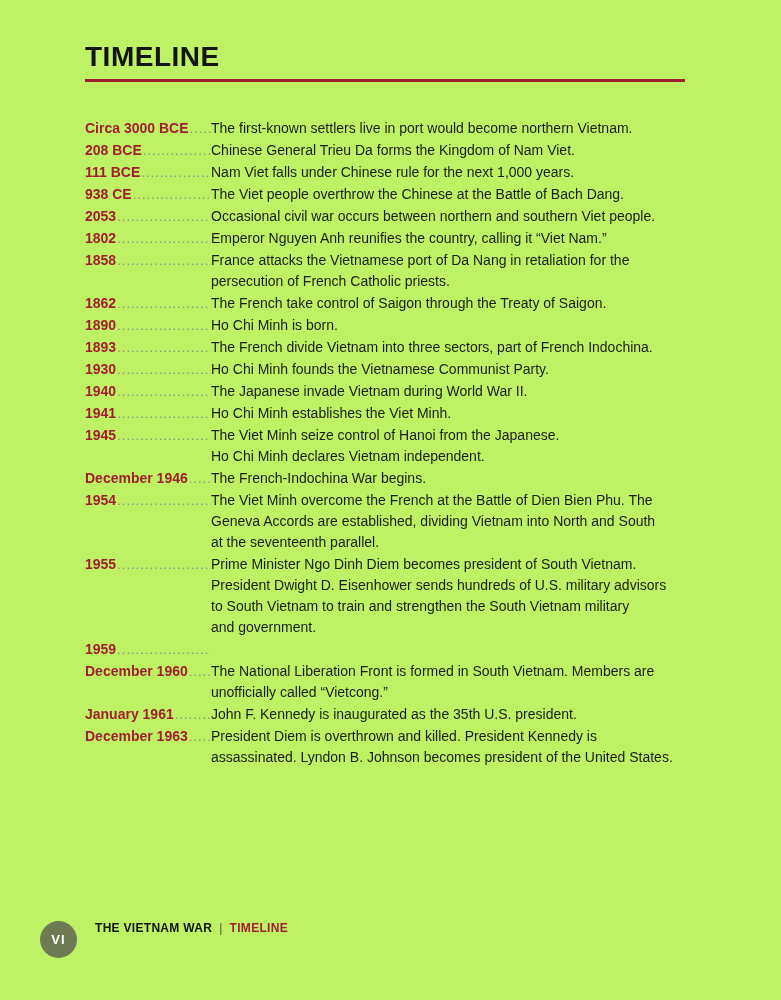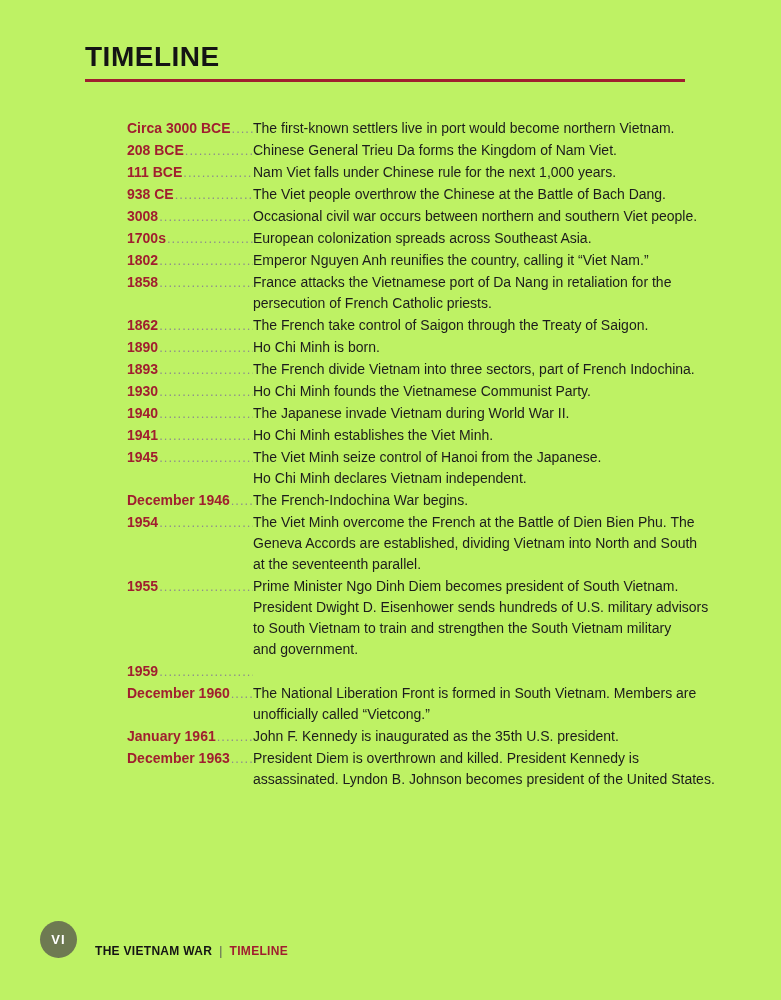--- a/index.html
+++ b/index.html
@@ -42,21 +42,20 @@
     align-items:flex-start;
     font-size:14px;
     line-height:21px;
     margin-bottom:1px;
   }
   .date-cell{
     flex:0 0 126px;
     display:flex;
     align-items:baseline;
     min-width:0;
-    margin-left:42px;
   }
   .date{
     color:var(--accent);
     font-weight:bold;
     white-space:nowrap;
   }
   .leader{
     flex:1;
     overflow:hidden;
     white-space:nowrap;
@@ -69,21 +68,21 @@
     letter-spacing:1px;
   }
   .text{
     flex:1;
     white-space:pre-line;
     color:var(--ink);
   }
   .footer{
     margin-top:auto;
     display:flex;
-    align-items:flex-end;
+    align-items:flex-start;
     gap:18px;
     padding-top:30px;
   }
   .page-badge{
     width:37px;
     height:37px;
     border-radius:50%;
     background:var(--olive);
     color:#ffffff;
     display:flex;
@@ -141,33 +140,26 @@
   <div class="entry">
     <div class="date-cell">
       <span class="date">938 CE</span>
       <span class="leader"></span>
     </div>
     <div class="text">The Viet people overthrow the Chinese at the Battle of Bach Dang.</div>
   </div>
 
   <div class="entry">
     <div class="date-cell">
-      <span class="date">3008</span>
+      <span class="date">2053</span>
       <span class="leader"></span>
     </div>
     <div class="text">Occasional civil war occurs between northern and southern Viet people.</div>
   </div>
 
-  <div class="entry">
-    <div class="date-cell">
-      <span class="date">1700s</span>
-      <span class="leader"></span>
-    </div>
-    <div class="text">European colonization spreads across Southeast Asia.</div>
-  </div>
 
   <div class="entry">
     <div class="date-cell">
       <span class="date">1802</span>
       <span class="leader"></span>
     </div>
     <div class="text">Emperor Nguyen Anh reunifies the country, calling it “Viet Nam.”</div>
   </div>
 
   <div class="entry">

